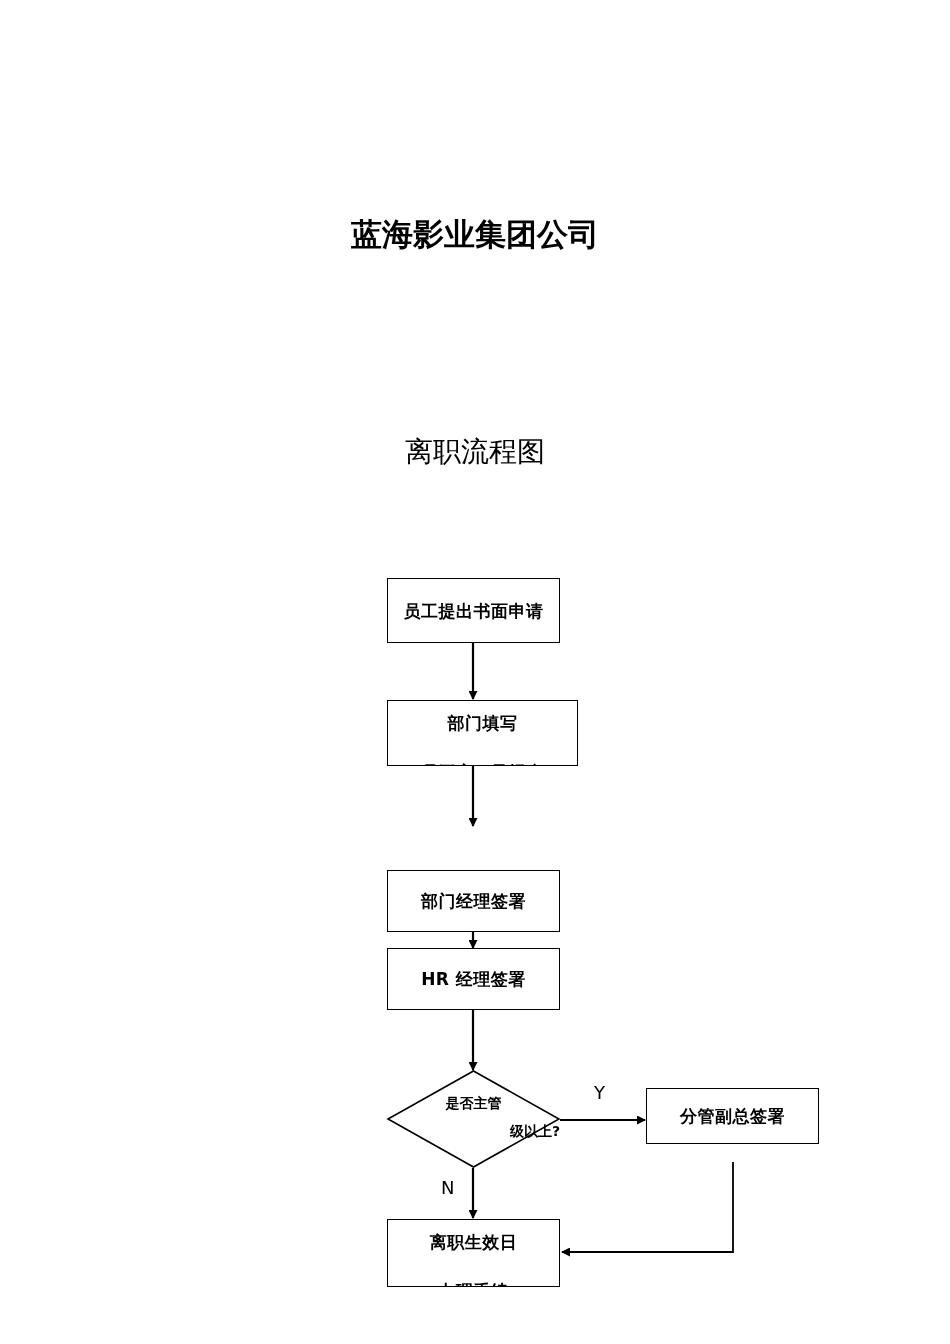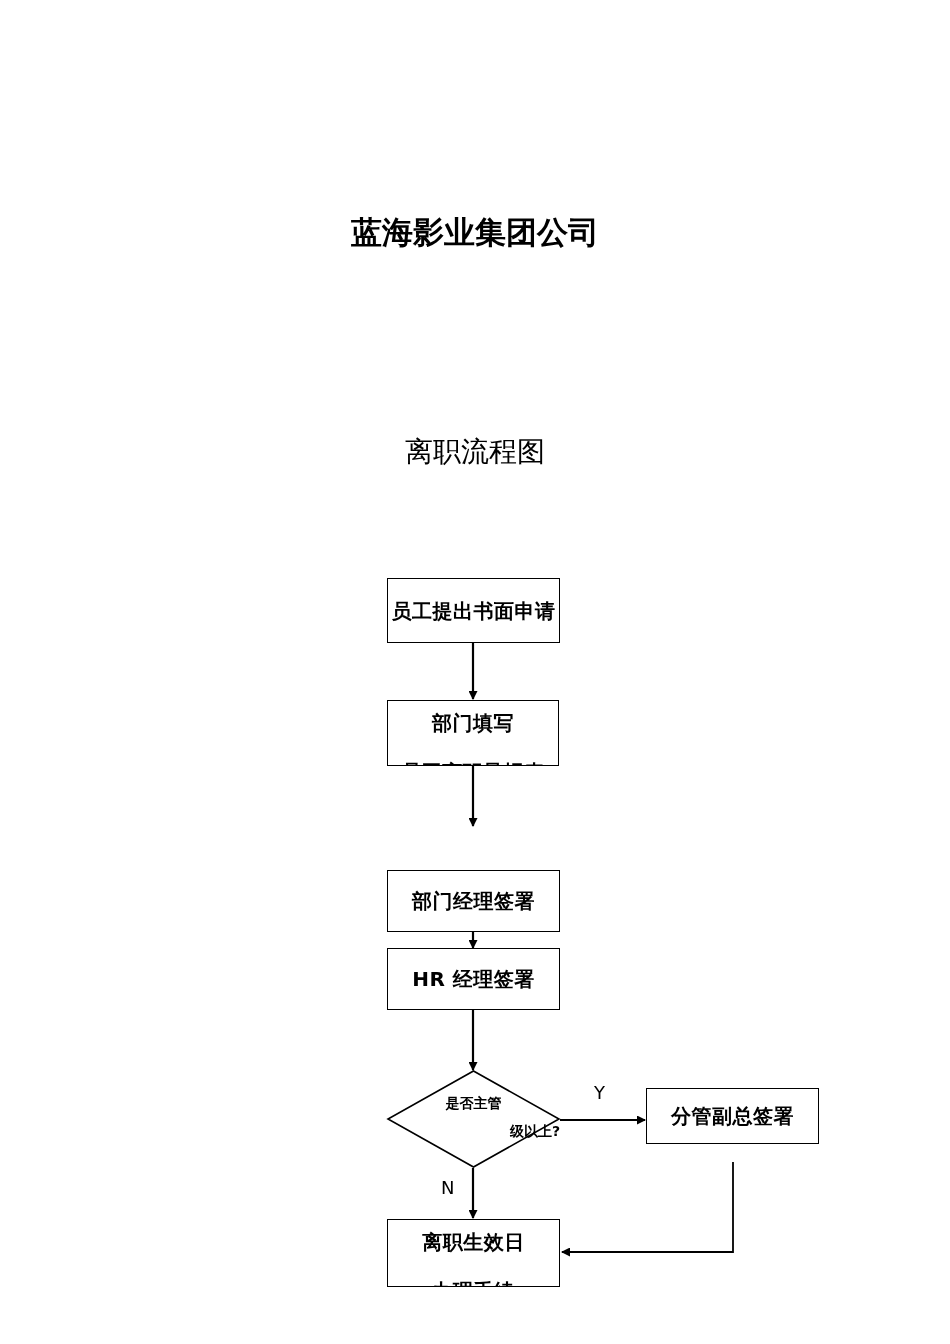--- a/index.html
+++ b/index.html
@@ -24,21 +24,21 @@
     height: 1344px;
   }
 
   
   .doc-title {
     position: absolute;
     left: 0;
     top: 214px;
     width: 950px;
     text-align: center;
-    font-family: Liberation Mono, monospace;
+    font-family: Liberation Serif, serif;
     font-weight: 700;
     font-size: 31px;
     letter-spacing: 0px;
     line-height: 42px;
     white-space: nowrap;
   }
 
   .doc-subtitle {
     position: absolute;
     left: 0;
@@ -62,21 +62,21 @@
   }
   .node-box .lines {
     position: absolute;
     left: 0;
     width: 100%;
     text-align: center;
   }
   .node-line {
     font-family: "DejaVu Sans", "Liberation Sans", sans-serif;
     font-weight: 700;
-    font-size: 20px;
+    font-size: 17px;
     line-height: 31px;
     white-space: nowrap;
     letter-spacing: 0.5px;
   }
 
   
   .node-box.single .lines {
     top: 50%;
     transform: translateY(-50%);
   }
@@ -158,21 +158,21 @@
 
     <polyline points="733,1162 733,1252 562,1252" fill="none" stroke="#000000" stroke-width="1.8" marker-end="url(#arrowhead)"></polyline>
   </svg>
 
   <div class="node-box single" style="left:387px; top:578px; width:173px; height:65px;">
     <div class="lines">
       <div class="node-line">员工提出书面申请</div>
     </div>
   </div>
 
-  <div class="node-box clipped" style="left:387px; top:700px; width:172px; height:66px;">
+  <div class="node-box clipped" style="left:387px; top:700px; width:191px; height:66px;">
     <div class="lines">
       <div class="node-line">部门填写</div>
       <div class="node-line">员工离职呈报表</div>
     </div>
   </div>
 
   <div class="node-box single" style="left:387px; top:826px; width:173px; height:62px;margin-top:44px;">
     <div class="lines">
       <div class="node-line">部门经理签署</div>
     </div>

